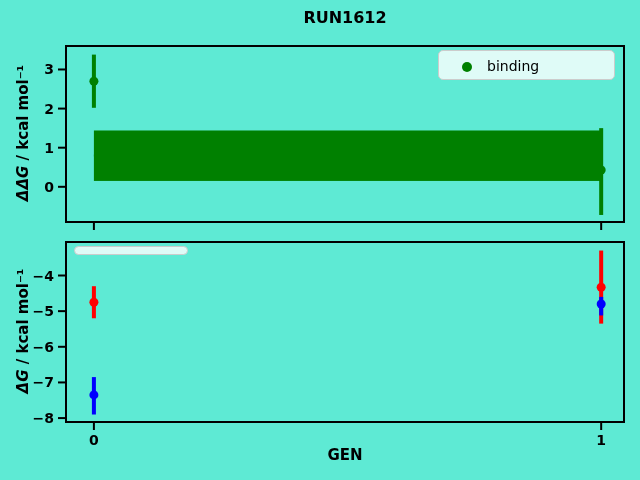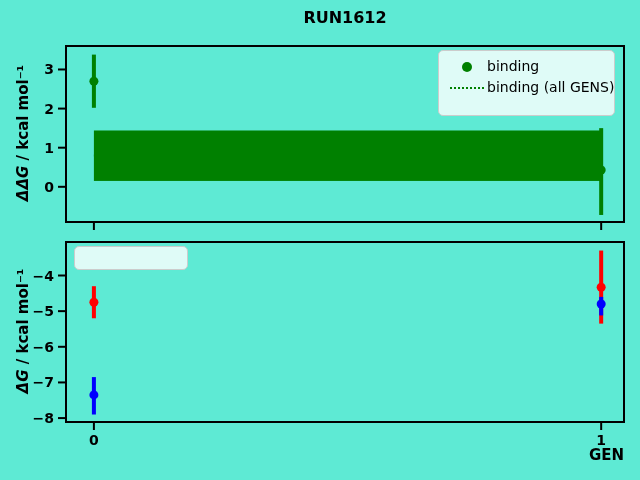--- a/index.html
+++ b/index.html
@@ -14,27 +14,27 @@
   .chart-svg{position:absolute;top:0;left:0;}
   .tick-label{font-family:"DejaVu Sans","Liberation Sans",sans-serif;font-size:14px;font-weight:bold;fill:#000;}
   .ylabel{
     position:absolute;left:-97px;width:240px;text-align:center;
     transform:rotate(-90deg);font-size:15px;font-weight:bold;white-space:nowrap;
   }
   .ylabel .math{font-style:italic;}
   .ylabel-top{top:124px;}
   .ylabel-bottom{top:322px;}
   .xlabel{
-    position:absolute;top:446px;left:66px;width:558px;text-align:right;
+    position:absolute;top:446px;left:66px;width:558px;text-align:center;
     font-size:15px;font-weight:bold;
   }
   .legend{
     position:absolute;box-sizing:border-box;
     border:1px solid #cccccc;border-radius:5px;background:rgba(255,255,255,0.8);
-    padding:5px 10px 17px 8px;font-size:14px;line-height:21px;
+    padding:5px 10px 2px 8px;font-size:14px;line-height:21px;
   }
   .legend-top{left:438px;top:50px;width:177px;}
   .legend-bottom{left:74px;top:246px;width:114px;}
   .legend-row{display:flex;align-items:center;height:21px;}
   .legend-marker-cell{width:40px;display:flex;justify-content:center;align-items:center;flex:0 0 40px;}
   .legend-dot{width:10px;height:10px;border-radius:50%;}
   .legend-dotline{width:34px;height:0;border-top:2px dotted #008000;}
   .legend-label{white-space:nowrap;}
 </style>
 </head>
@@ -101,24 +101,18 @@
 
   <div class="xlabel">GEN</div>
 
   <div class="legend legend-top">
     <div class="legend-row">
       <span class="legend-marker-cell">
         <span class="legend-dot" style="background:#008000"></span>
       </span>
       <span class="legend-label">binding</span>
     </div>
-    <div class="legend-row">
-      <span class="legend-marker-cell">
-        <span class="legend-dotline"></span>
-      </span>
-      <span class="legend-label">binding (all GENS)</span>
-    </div>
   </div>
 
   <div class="legend legend-bottom">
   </div>
 
 </div>
 
 </body></html>

